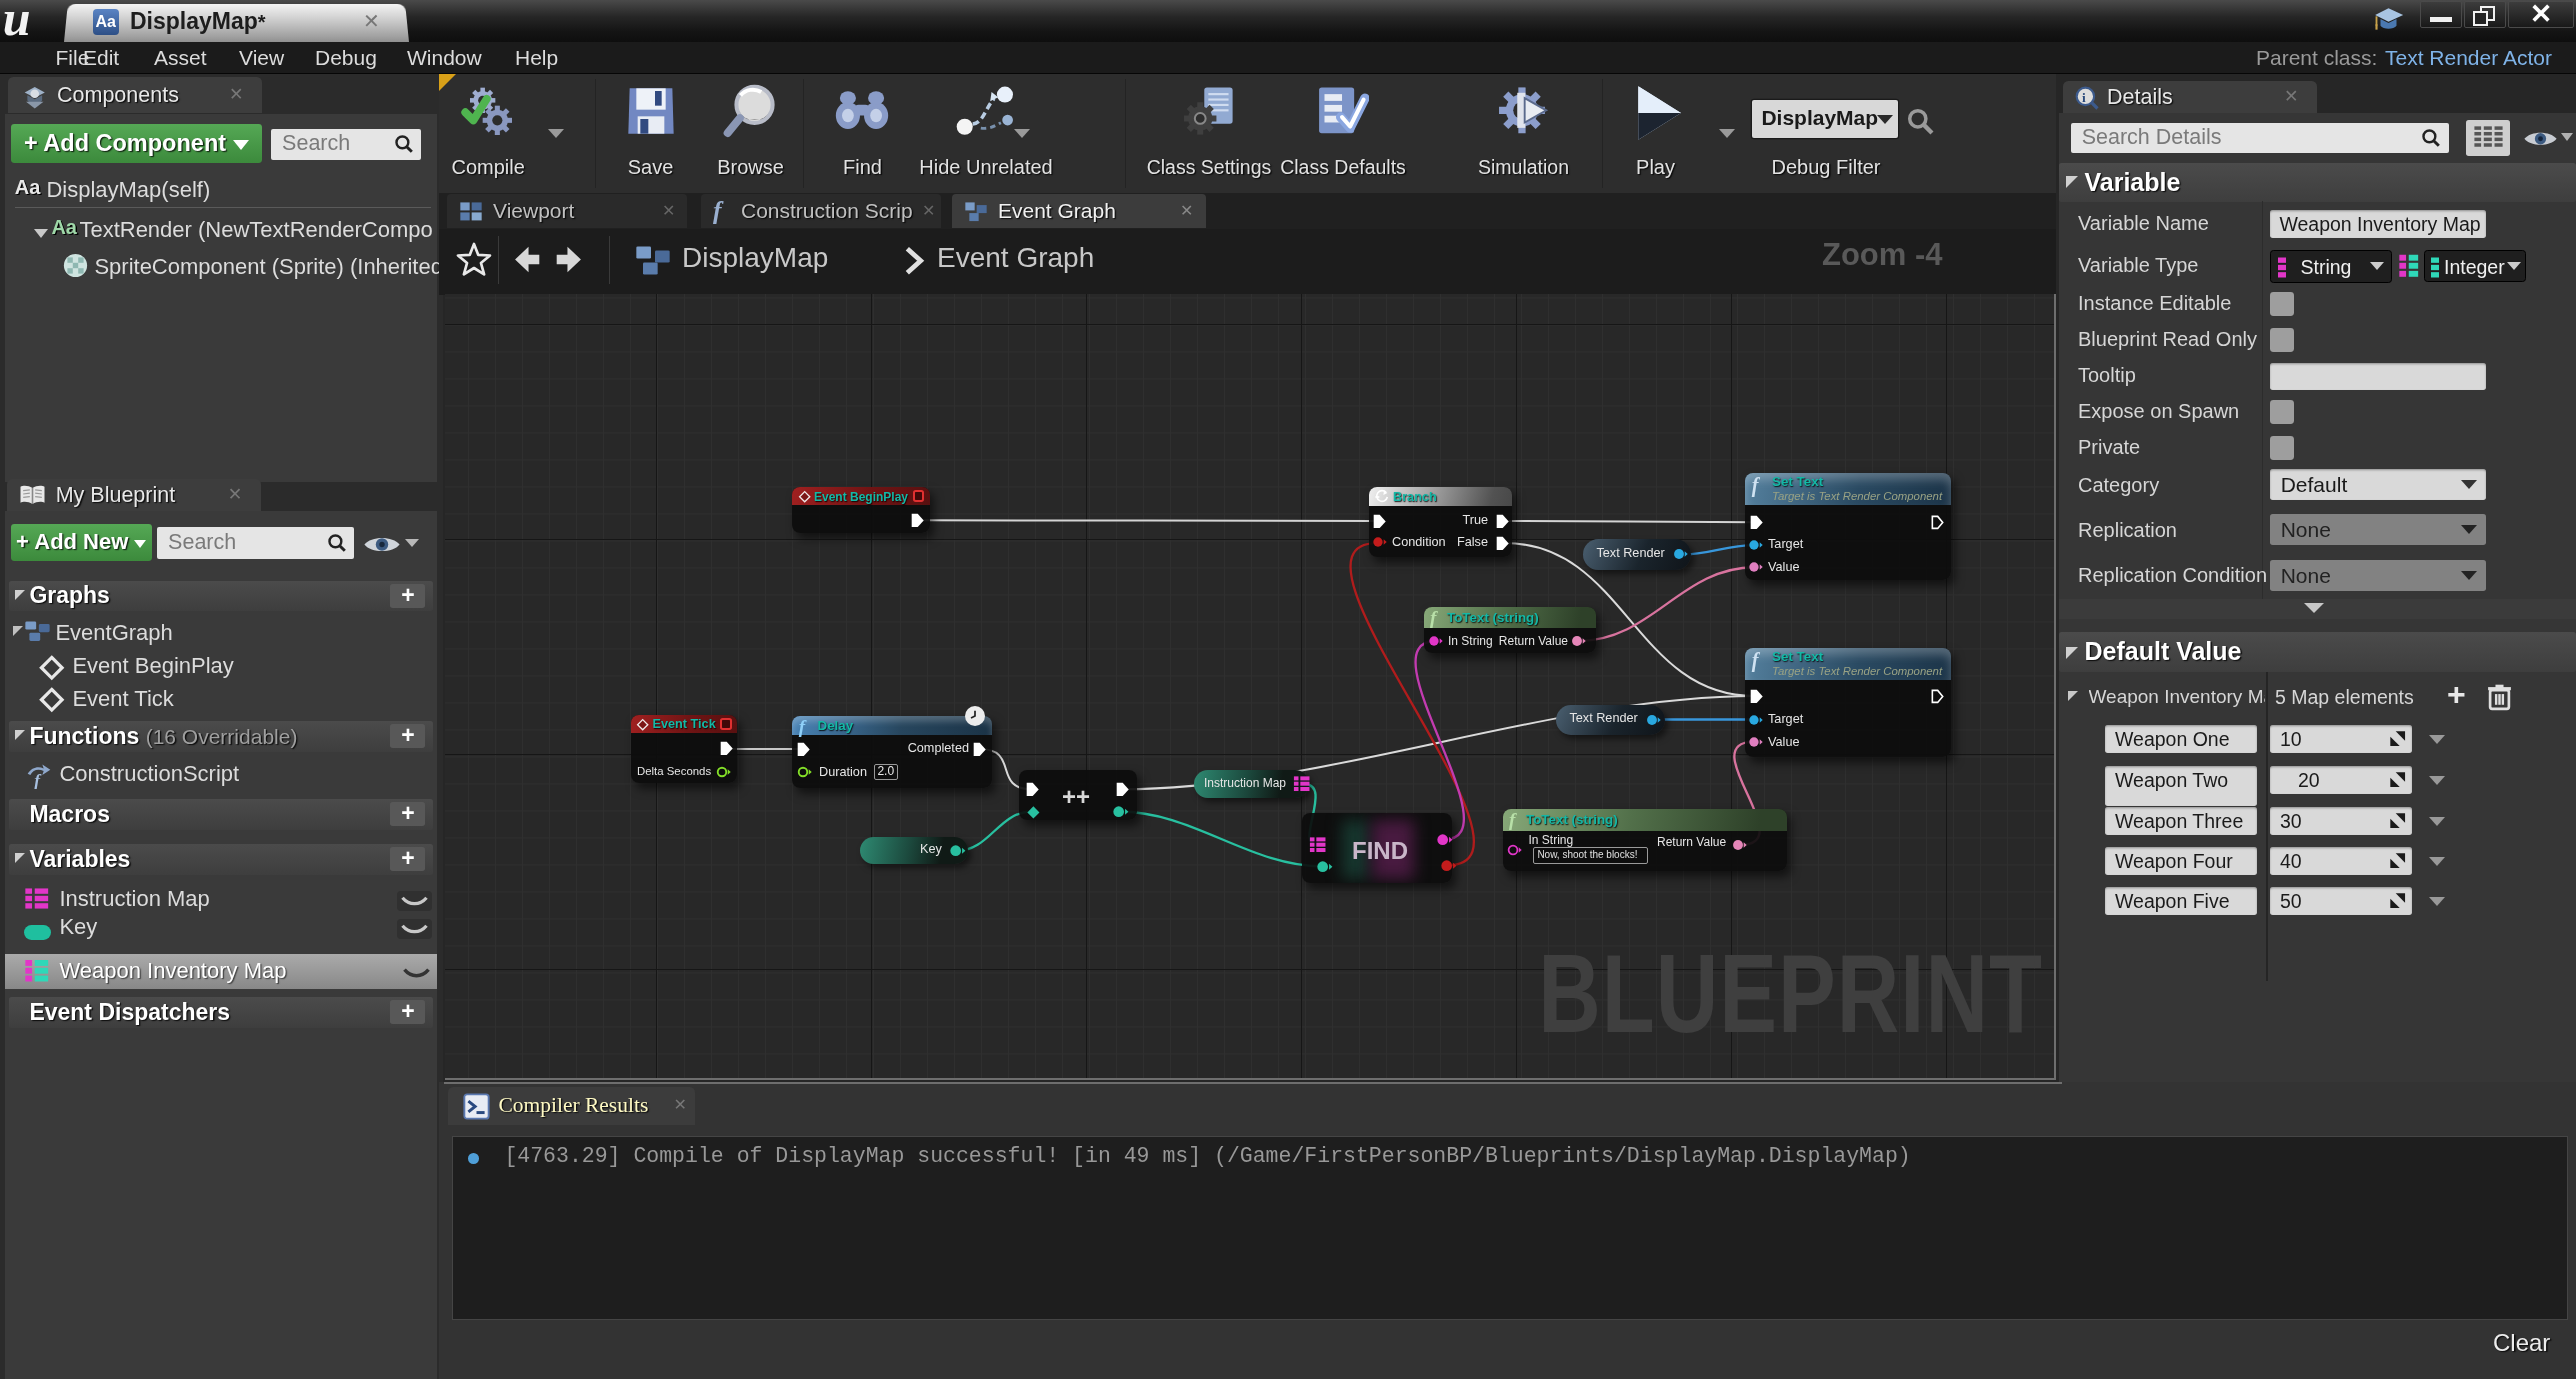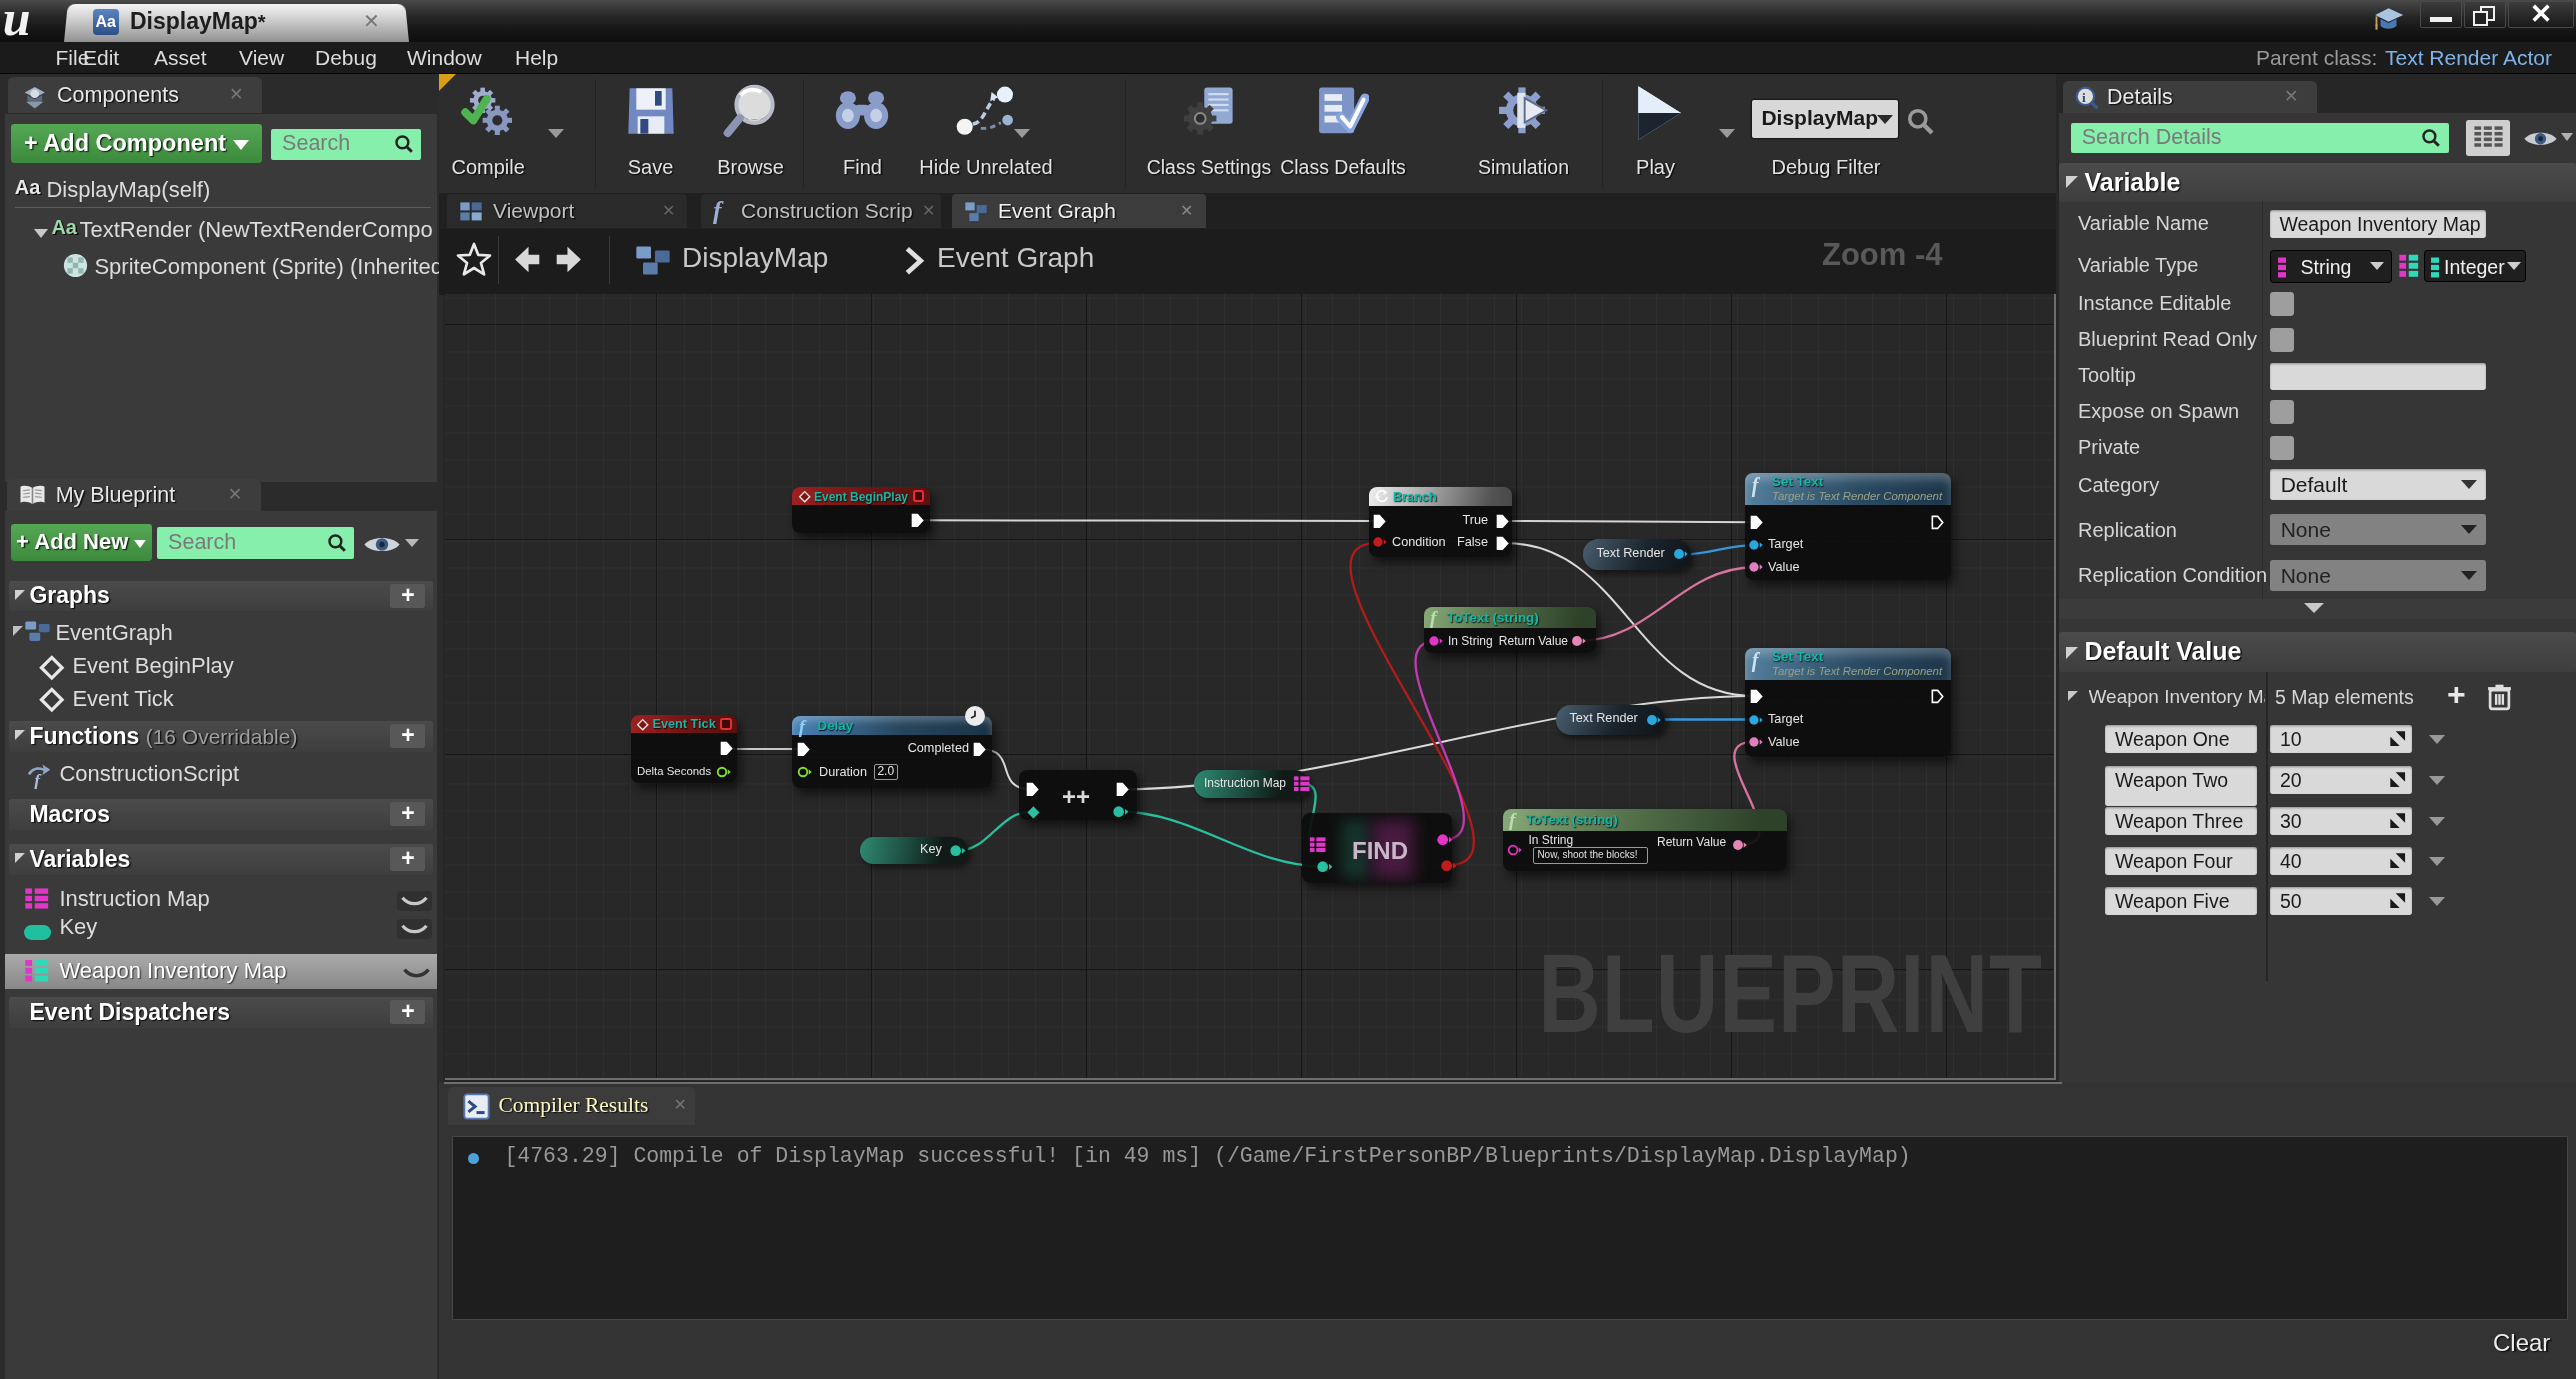--- a/index.html
+++ b/index.html
@@ -20,21 +20,21 @@
 .aa-icon { position:absolute; border-radius:4px; background:linear-gradient(#5a84c4,#2d4f86); color:#fff; font-weight:bold; text-align:center; }
 
 
 #leftcol { left:0; top:74px; width:443px; height:1306px; background:#2b2b2b; }
 .paneltab { position:absolute; background:#3d3d3d; border-radius:5.4px 5.4px 0 0; }
 .panelbody { position:absolute; background:#3a3a3a; }
 .prow { position:absolute; color:#dcdcdc; font-size:22px; white-space:nowrap; }
 .sechead { position:absolute; background:linear-gradient(#4b4b4b,#3e3e3e); color:#fff; font-weight:bold; font-size:23px; border-radius:2.7px; }
 .plusbtn { position:absolute; width:35px; height:24px; background:#585858; border-radius:2.7px; color:#fff; text-align:center; font-size:23px; line-height:23px; font-weight:bold; }
 .greenbtn { position:absolute; background:linear-gradient(#55a855,#3c8a3c); border-radius:3.4px; color:#fff; font-weight:bold; text-shadow:1.3px 1.3px 1.3px rgba(0,0,0,0.8); }
-.search { position:absolute; background:#86efac; border-radius:2px; color:#7a7a7a; }
+.search { position:absolute; background:#e5e5e5; border-radius:2px; color:#7a7a7a; }
 .eyebtn { position:absolute; width:35px; height:20px; background:#303030; border-radius:4px; }
 
 
 #toolbar { left:439px; top:74px; width:1617px; height:119px; background:#2d2d2d; }
 .toolitem { position:absolute; text-align:center; color:#e2e2e2; font-size:20px; }
 .toolsep { position:absolute; top:5.4px; width:1.3px; height:109px; background:#232323; }
 
 
 #graphtabs { left:439px; top:193px; width:1617px; height:36px; background:#202020; }
 .gtab { position:absolute; top:1.3px; height:34px; font-size:21px; color:#c0c0c0; }
@@ -865,21 +865,21 @@
   <div class="dinput" style="left:46px; top:651px; width:152px; height:28px; line-height:28px; padding-left:10px; font-size:19.5px;">Weapon One</div>
   <div class="dinput" style="left:211px; top:651px; width:142px; height:28px; line-height:28px; padding-left:10px; font-size:19.5px;">10
     <svg style="position:absolute;right:5.4px;top:5.4px" width="17.4" height="17.4" viewBox="0 0 13 13">
           <path d="M1 12 L1 5 L8 12 Z" fill="#1a1a1a"></path>
           <path d="M12 1 L12 8 L5 1 Z" fill="#1a1a1a"></path>
         </svg>
   </div>
   <div style="position:absolute; left:370px; top:661px; width:0; height:0; border-left:8px solid transparent; border-right:8px solid transparent; border-top:9.4px solid #999;"></div>
 
   <div class="dinput" style="left:46px; top:692px; width:152px; height:40px; line-height:28px; padding-left:10px; font-size:19.5px;">Weapon Two</div>
-  <div class="dinput" style="left:211px; top:692px; width:142px; height:28px; line-height:28px; padding-left:10px; font-size:19.5px;">20
+  <div class="dinput" style="left:211px; top:692px; width:142px; height:28px; line-height:28px; padding-left:28px; font-size:19.5px;">20
     <svg style="position:absolute;right:5.4px;top:5.4px" width="17.4" height="17.4" viewBox="0 0 13 13">
           <path d="M1 12 L1 5 L8 12 Z" fill="#1a1a1a"></path>
           <path d="M12 1 L12 8 L5 1 Z" fill="#1a1a1a"></path>
         </svg>
   </div>
   <div style="position:absolute; left:370px; top:702px; width:0; height:0; border-left:8px solid transparent; border-right:8px solid transparent; border-top:9.4px solid #999;"></div>
 
   <div class="dinput" style="left:46px; top:733px; width:152px; height:28px; line-height:28px; padding-left:10px; font-size:19.5px;">Weapon Three</div>
   <div class="dinput" style="left:211px; top:733px; width:142px; height:28px; line-height:28px; padding-left:10px; font-size:19.5px;">30
     <svg style="position:absolute;right:5.4px;top:5.4px" width="17.4" height="17.4" viewBox="0 0 13 13">

